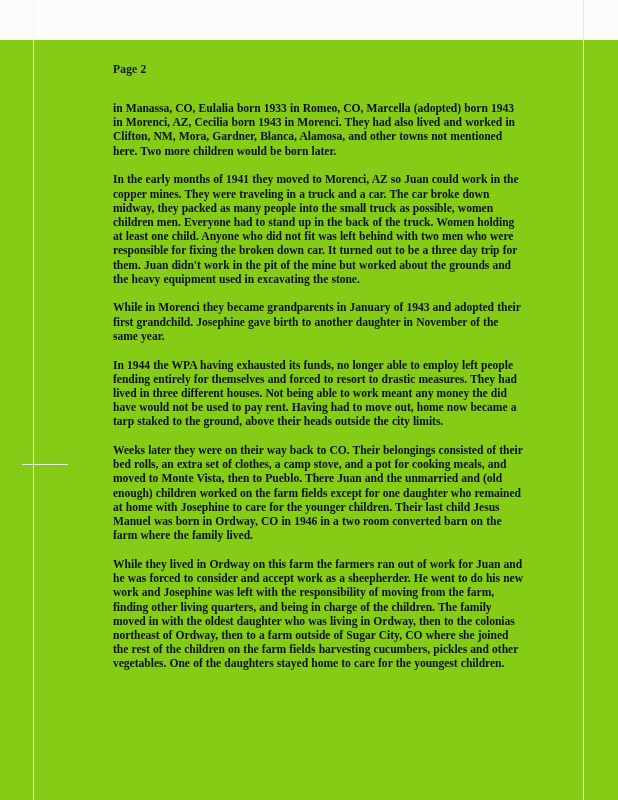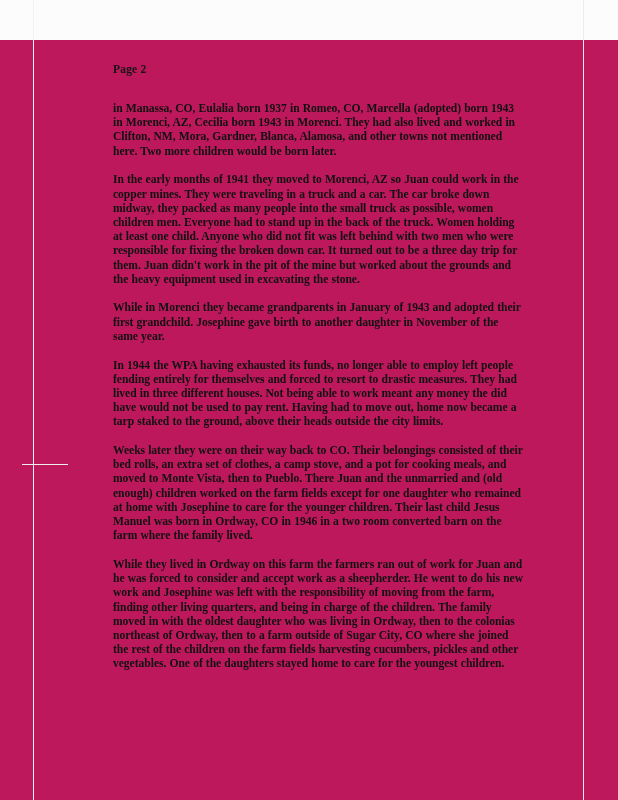--- a/index.html
+++ b/index.html
@@ -12,21 +12,21 @@
     width: 618px;
     height: 800px;
     overflow: hidden;
     font-family: "Liberation Serif", "DejaVu Serif", serif;
   }
 
   .page-scan {
     position: relative;
     width: 618px;
     height: 800px;
-    background: #be185d;
+    background: #84cc16;
   }
 
   
   .scan-edge-left {
     position: absolute;
     left: 33px;
     top: 0;
     width: 1px;
     height: 800px;
     background: #f2f2f2;
@@ -93,21 +93,21 @@
 
   <div class="scan-tint-top"></div>
   <div class="scan-edge-left"></div>
   <div class="scan-edge-right"></div>
   <div class="scan-mark-horizontal"></div>
 
   <div class="document-body">
 
     <div class="page-label">Page 2</div>
 
-    <p class="paragraph">in Manassa, CO, Eulalia born 1937 in Romeo, CO,  Marcella (adopted) born 1943 in Morenci, AZ,  Cecilia born 1943 in Morenci.  They had also lived and worked in Clifton, NM, Mora, Gardner, Blanca, Alamosa, and other towns not mentioned here.  Two more children would be born later.</p>
+    <p class="paragraph">in Manassa, CO, Eulalia born 1933 in Romeo, CO,  Marcella (adopted) born 1943 in Morenci, AZ,  Cecilia born 1943 in Morenci.  They had also lived and worked in Clifton, NM, Mora, Gardner, Blanca, Alamosa, and other towns not mentioned here.  Two more children would be born later.</p>
 
 
     <p class="paragraph">In the  early months of 1941 they moved to Morenci, AZ so Juan could work in the copper mines.  They were traveling in a truck and a car.  The car broke down midway, they packed as many people into the small truck as possible, women children men.  Everyone had to stand up in the back of the truck.  Women holding at least one child.  Anyone who did not fit was left behind with two men who were responsible for fixing the broken down car.  It turned out to be a three day trip for them.  Juan didn't work in the pit of the mine but worked about the grounds and the heavy equipment used in excavating the stone.</p>
 
     <p class="paragraph">While in Morenci they became grandparents in January of 1943 and adopted their first grandchild.  Josephine gave birth to another daughter in November of the same year.</p>
 
     <p class="paragraph">In 1944 the WPA having exhausted its funds, no longer able to employ left people fending entirely for themselves and forced to resort to drastic measures.  They had lived in three different houses.  Not being able to work meant any money the did have would not be used to pay rent.  Having had to move out, home now became a tarp staked to the ground, above their heads outside the city limits.</p>
 
     <p class="paragraph">Weeks later they were on their way back to CO.  Their belongings consisted of their bed rolls, an extra set of clothes, a camp stove, and a pot for cooking meals, and moved to Monte Vista, then to Pueblo.  There Juan and the unmarried and (old enough) children worked on the farm fields except for one daughter who remained at home with Josephine to care for the younger children.  Their last child Jesus Manuel was born in Ordway, CO in 1946 in a two room converted barn on the farm where the family lived.</p>
 

